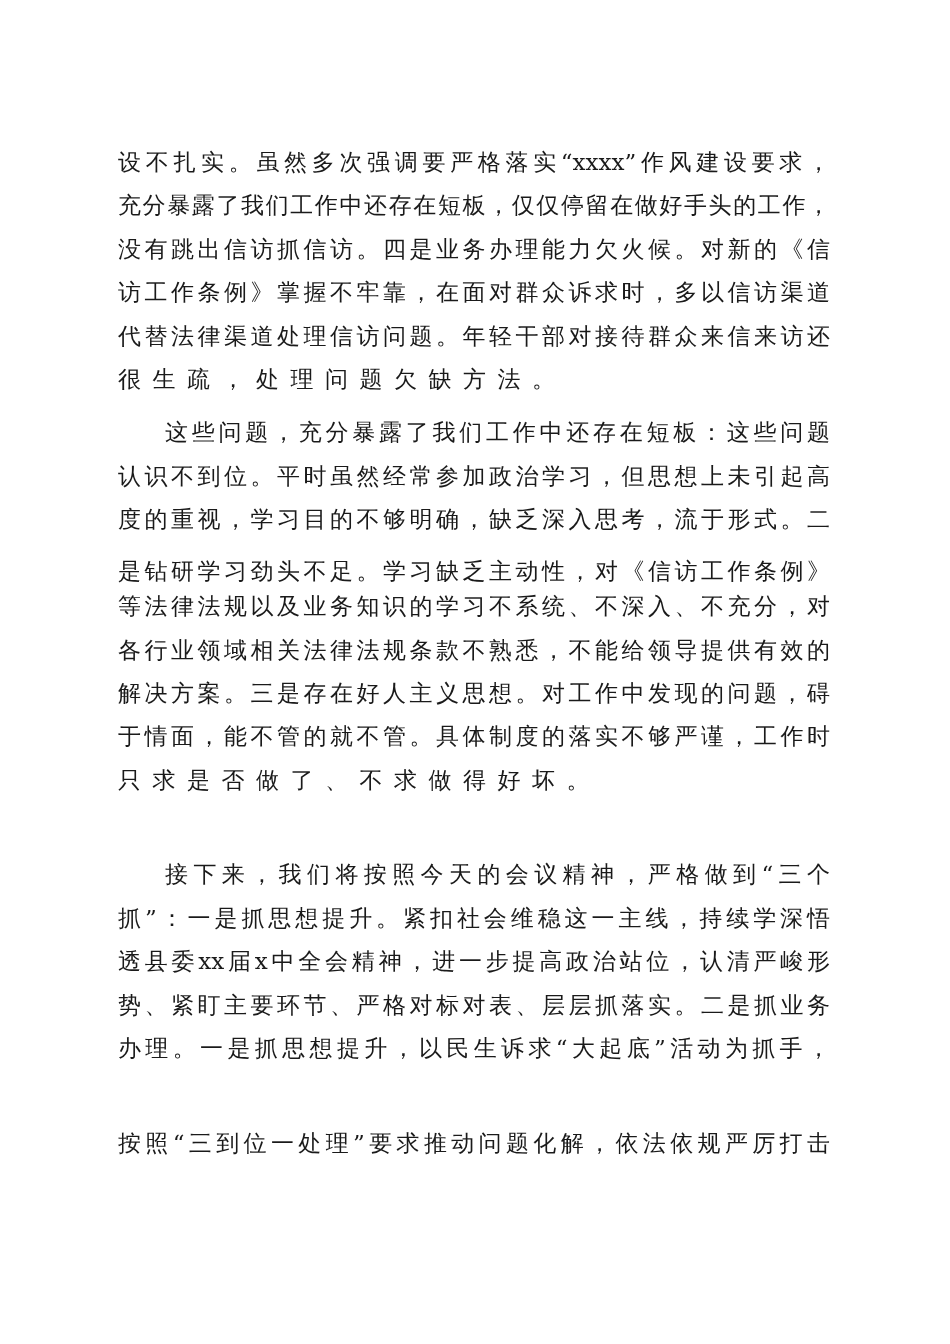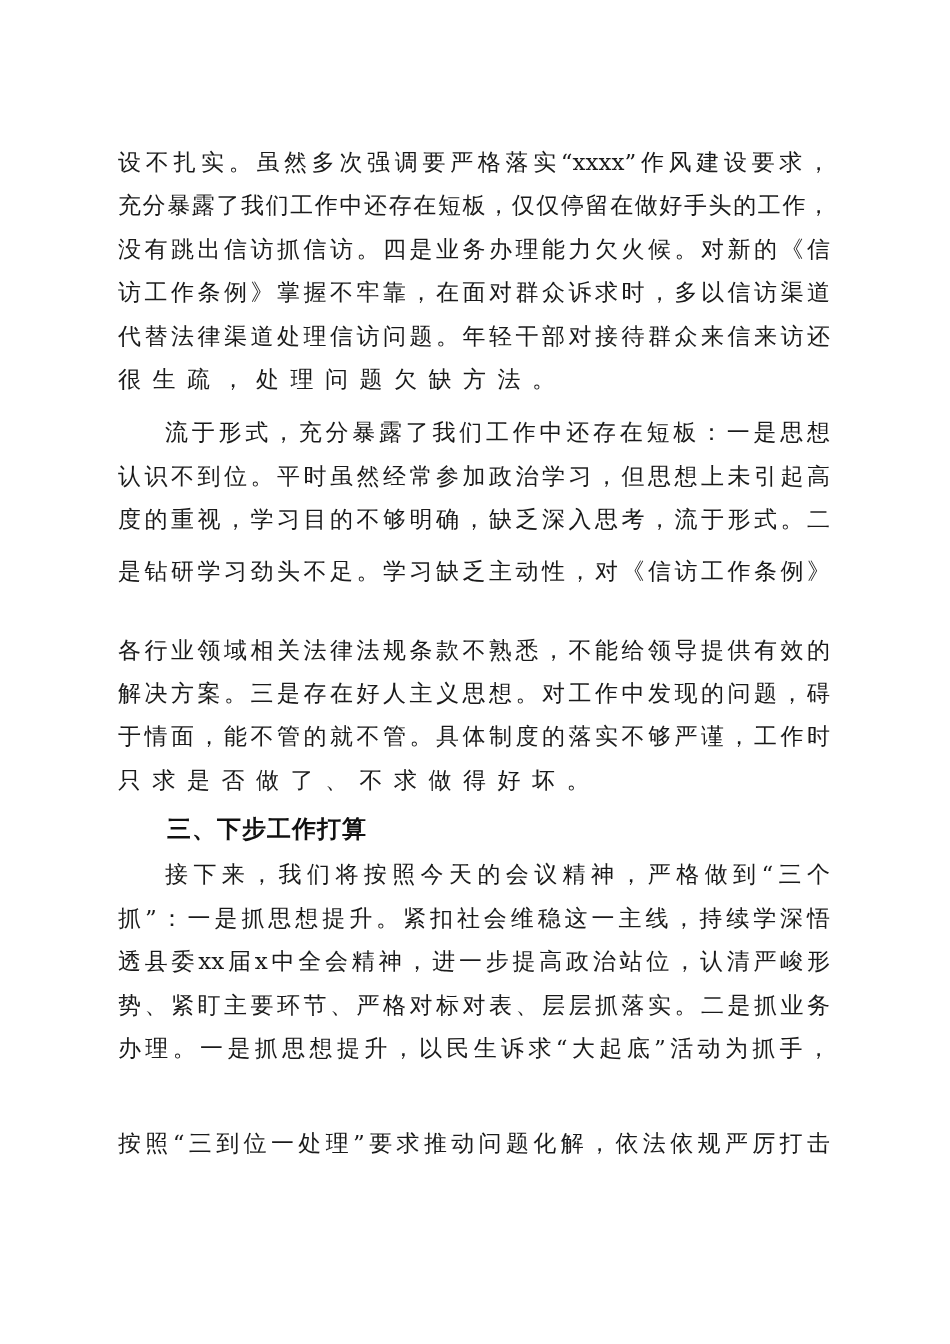--- a/index.html
+++ b/index.html
@@ -63,30 +63,30 @@
 
 <div class="page">
 
   <div class="line" style="top:140px">设不扎实。虽然多次强调要严格落实“xxxx”作风建设要求，</div>
   <div class="line" style="top:183px">充分暴露了我们工作中还存在短板，仅仅停留在做好手头的工作，</div>
   <div class="line" style="top:227px">没有跳出信访抓信访。四是业务办理能力欠火候。对新的《信</div>
   <div class="line" style="top:270px">访工作条例》掌握不牢靠，在面对群众诉求时，多以信访渠道</div>
   <div class="line" style="top:314px">代替法律渠道处理信访问题。年轻干部对接待群众来信来访还</div>
   <div class="line last" style="top:357px">很生疏，处理问题欠缺方法。</div>
 
-  <div class="line indent" style="top:410px">流于形式，充分暴露了我们工作中还存在短板：一是思想</div>
+  <div class="line indent" style="top:410px">这些问题，充分暴露了我们工作中还存在短板：这些问题</div>
   <div class="line" style="top:454px">认识不到位。平时虽然经常参加政治学习，但思想上未引起高</div>
   <div class="line" style="top:497px">度的重视，学习目的不够明确，缺乏深入思考，流于形式。二</div>
   <div class="line" style="top:549px">是钻研学习劲头不足。学习缺乏主动性，对《信访工作条例》</div>
+  <div class="line" style="top:584px">等法律法规以及业务知识的学习不系统、不深入、不充分，对</div>
   <div class="line" style="top:628px">各行业领域相关法律法规条款不熟悉，不能给领导提供有效的</div>
   <div class="line" style="top:671px">解决方案。三是存在好人主义思想。对工作中发现的问题，碍</div>
   <div class="line" style="top:714px">于情面，能不管的就不管。具体制度的落实不够严谨，工作时</div>
   <div class="line last" style="top:758px">只求是否做了、不求做得好坏。</div>
 
-  <div class="heading" style="top:807px">三、下步工作打算</div>
 
   <div class="line indent" style="top:852px">接下来，我们将按照今天的会议精神，严格做到“三个</div>
   <div class="line" style="top:896px">抓”：一是抓思想提升。紧扣社会维稳这一主线，持续学深悟</div>
   <div class="line" style="top:939px">透县委xx届x中全会精神，进一步提高政治站位，认清严峻形</div>
   <div class="line" style="top:983px">势、紧盯主要环节、严格对标对表、层层抓落实。二是抓业务</div>
   <div class="line" style="top:1026px">办理。一是抓思想提升，以民生诉求“大起底”活动为抓手，</div>
   <div class="line" style="top:1121px">按照“三到位一处理”要求推动问题化解，依法依规严厉打击</div>
 
 </div>
 

